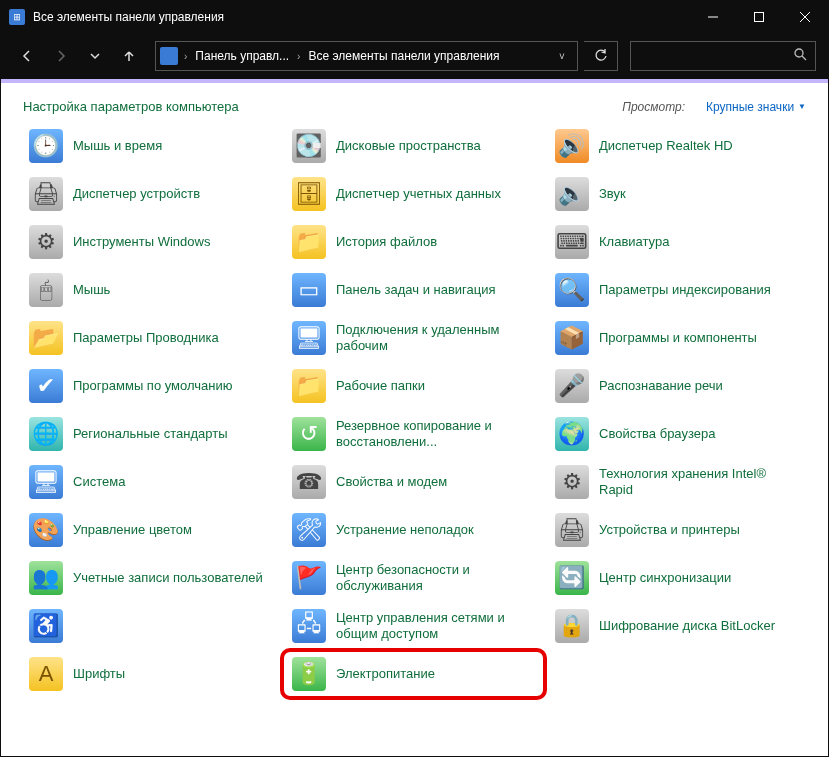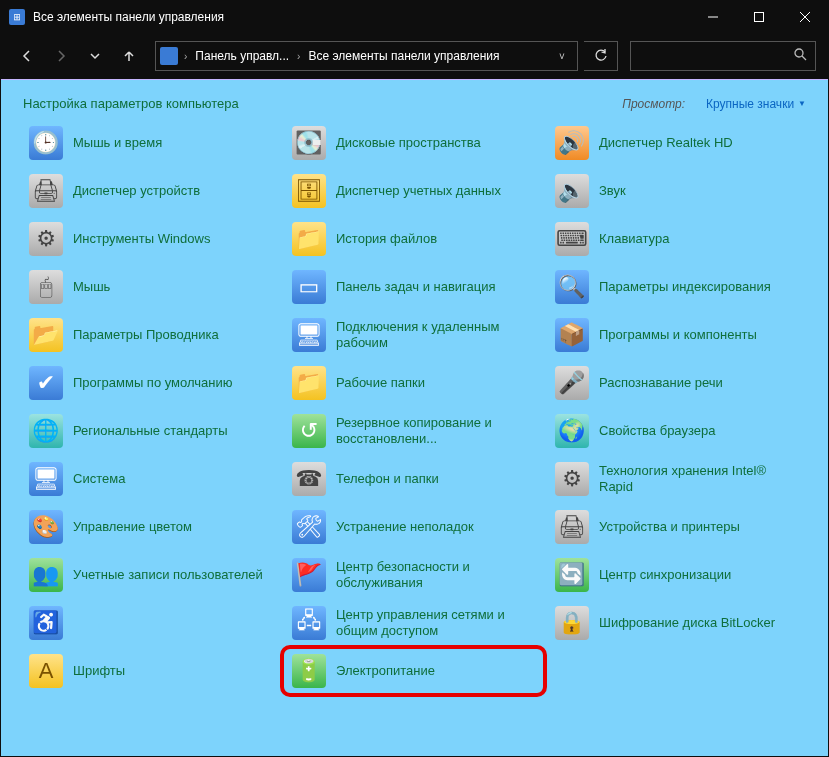--- a/index.html
+++ b/index.html
@@ -48,22 +48,22 @@
     align-items: center; justify-content: center; color: #ddd; cursor: pointer;
   }
   .search-box {
     width: 186px; height: 30px; border: 1px solid #555; margin-left: 6px; display: flex;
     align-items: center; justify-content: flex-end; padding: 0 8px;
   }
   .search-box .search-icon { color: #aaa; font-size: 12px; }
 
   
   .content {
-    flex: 1; background: #7dd3fc; overflow-y: auto; position: relative;
-    border-top: 1px solid #c4b5fd;
+    flex: 1; background: #ffffff; overflow-y: auto; position: relative;
+    border-top: 4px solid #c4b5fd;
   }
   .content-inner {
     padding: 14px 22px 24px 22px;
   }
   .content-header {
     display: flex; align-items: center; margin-bottom: 8px; padding-top: 2px;
   }
   .page-title { color: #0f6e3b; font-size: 13px; font-weight: 400; }
   .header-spacer { flex: 1; }
   .view-label { color: #555; font-size: 12px; margin-right: 6px; font-style: italic; }
@@ -279,21 +279,21 @@
           <div class="item">
             <div class="icon ic-teal">🌍</div>
             <div class="label">Свойства браузера</div>
           </div>
           <div class="item">
             <div class="icon ic-blue">🖥</div>
             <div class="label">Система</div>
           </div>
           <div class="item">
             <div class="icon ic-grey">☎</div>
-            <div class="label">Телефон и папки</div>
+            <div class="label">Свойства и модем</div>
           </div>
           <div class="item">
             <div class="icon ic-grey">⚙</div>
             <div class="label">Технология хранения Intel® Rapid</div>
           </div>
           <div class="item">
             <div class="icon ic-blue">🎨</div>
             <div class="label">Управление цветом</div>
           </div>
           <div class="item">

